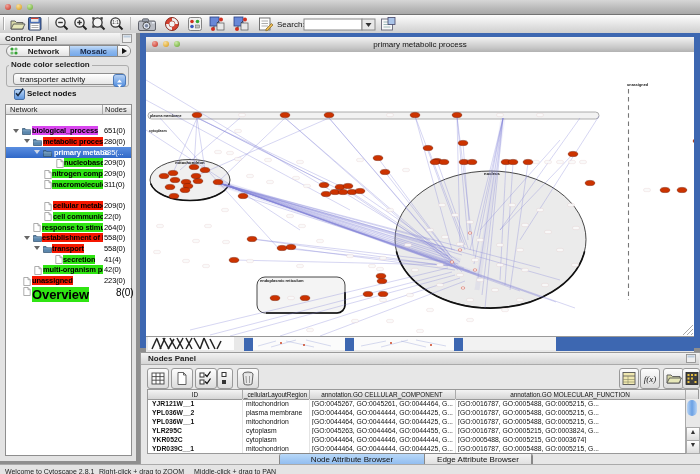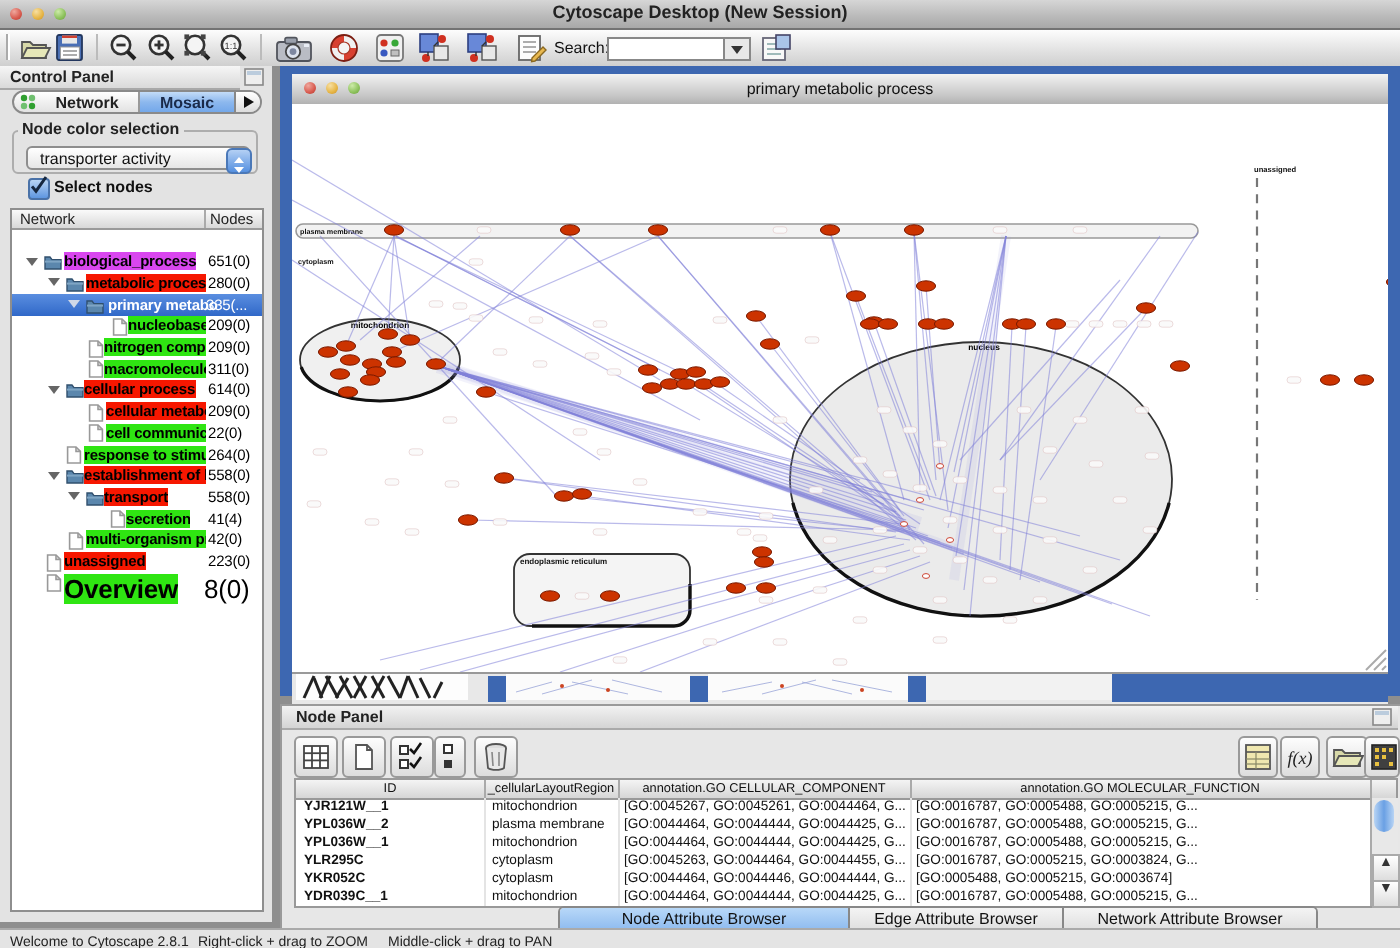--- a/index.html
+++ b/index.html
@@ -5,21 +5,20 @@
   font-family:"Liberation Sans",sans-serif;background:#8e8e8e}
 .abs{position:absolute}
 .tl{position:absolute;border-radius:50%;width:6px;height:6px;top:3.5px}
 </style></head><body>
 
 <div class="abs" style="left:0;top:0;width:700px;height:14px;
  background:linear-gradient(#d6d6d6,#b9b9b9 60%,#a8a8a8);border-bottom:1px solid #737373">
  <div class="tl" style="left:5px;background:radial-gradient(circle at 35% 30%,#f0a89e,#d85a4e 60%,#b03a2e)"></div>
  <div class="tl" style="left:16px;background:radial-gradient(circle at 35% 30%,#f7dfa2,#e6b545 60%,#c98f2a)"></div>
  <div class="tl" style="left:27px;background:radial-gradient(circle at 35% 30%,#cdeba8,#8cc15b 60%,#6a9e3c)"></div>
- <div class="abs" style="left:0;top:1px;width:700px;text-align:center;font-size:9px;font-weight:bold;color:#222">Cytoscape Desktop (New Session)</div>
 </div>
 
 <div class="abs" style="left:0;top:15px;width:700px;height:18px;
  background:linear-gradient(#fdfdfd,#e3e3e3 55%,#cfcfcf);border-bottom:1px solid #8d8d8d">
  <div class="abs" style="left:3px;top:2px;width:1px;height:13px;background:#aaa;border-right:1px solid #fff"></div>
  <div class="abs" style="left:48px;top:2px;width:1px;height:13px;background:#bbb"></div>
  <div class="abs" style="left:130px;top:2px;width:1px;height:13px;background:#bbb"></div>
 </div>
 
 <svg class="abs" style="left:0;top:15px" width="700" height="18" viewBox="0 0 700 18">
@@ -214,29 +213,20 @@
 <div class="abs" style="left:98px;top:0.5px;font-size:7.5px;color:#000;letter-spacing:-0.1px">209(0)</div>
 </div>
 <div class="abs" style="left:0;top:74.2px;width:125px;height:10.8px;">
 <svg class="abs" style="left:38px;top:1px" width="8" height="9" viewBox="0 0 8 9">
         <path d="M0.8 8.5 L0.8 0.5 L5 0.5 L7.2 2.7 L7.2 8.5 Z" fill="#fff" stroke="#999" stroke-width="0.8"></path>
         <path d="M5 0.5 L5 2.7 L7.2 2.7" fill="none" stroke="#999" stroke-width="0.8"></path>
       </svg>
 <div class="abs" style="left:46px;top:0.5px;font-size:7.5px;font-weight:bold;color:#000;letter-spacing:-0.1px;background:#2fe512;white-space:nowrap;max-width:51px;overflow:hidden">macromolecule</div>
 <div class="abs" style="left:98px;top:0.5px;font-size:7.5px;color:#000;letter-spacing:-0.1px">311(0)</div>
 </div>
-<div class="abs" style="left:0;top:84.9px;width:125px;height:10.8px;">
-<div class="abs" style="left:18px;top:3px;width:0;height:0;border-top:4px solid #666;border-left:3.2px solid transparent;border-right:3.2px solid transparent"></div>
-<svg class="abs" style="left:27px;top:1.5px" width="9" height="8" viewBox="0 0 9 8">
-        <path d="M0.5 7.5 L0.5 1.5 L3 1.5 L4 2.8 L8.5 2.8 L8.5 7.5 Z" fill="#5b87ad" stroke="#31506e" stroke-width="0.7"></path>
-        <path d="M0.5 3.8 L8.5 3.8" stroke="#7fa5c4" stroke-width="1"></path>
-      </svg>
-<div class="abs" style="left:36px;top:0.5px;font-size:7.5px;font-weight:bold;color:#000;letter-spacing:-0.1px;background:#f61700;white-space:nowrap;max-width:61px;overflow:hidden">cellular process</div>
-<div class="abs" style="left:98px;top:0.5px;font-size:7.5px;color:#000;letter-spacing:-0.1px">614(0)</div>
-</div>
 <div class="abs" style="left:0;top:95.6px;width:125px;height:10.8px;">
 <svg class="abs" style="left:38px;top:1px" width="8" height="9" viewBox="0 0 8 9">
         <path d="M0.8 8.5 L0.8 0.5 L5 0.5 L7.2 2.7 L7.2 8.5 Z" fill="#fff" stroke="#999" stroke-width="0.8"></path>
         <path d="M5 0.5 L5 2.7 L7.2 2.7" fill="none" stroke="#999" stroke-width="0.8"></path>
       </svg>
 <div class="abs" style="left:47px;top:0.5px;font-size:7.5px;font-weight:bold;color:#000;letter-spacing:-0.1px;background:#f61700;white-space:nowrap;max-width:50px;overflow:hidden">cellular metabol</div>
 <div class="abs" style="left:98px;top:0.5px;font-size:7.5px;color:#000;letter-spacing:-0.1px">209(0)</div>
 </div>
 <div class="abs" style="left:0;top:106.3px;width:125px;height:10.8px;">
 <svg class="abs" style="left:38px;top:1px" width="8" height="9" viewBox="0 0 8 9">
@@ -295,21 +285,21 @@
       </svg>
 <div class="abs" style="left:26px;top:0.5px;font-size:7.5px;font-weight:bold;color:#000;letter-spacing:-0.1px;background:#f61700;white-space:nowrap;max-width:71px;overflow:hidden">unassigned</div>
 <div class="abs" style="left:98px;top:0.5px;font-size:7.5px;color:#000;letter-spacing:-0.1px">223(0)</div>
 </div>
 <div class="abs" style="left:0;top:181.2px;width:125px;height:10.8px;">
 <svg class="abs" style="left:17px;top:1px" width="8" height="9" viewBox="0 0 8 9">
         <path d="M0.8 8.5 L0.8 0.5 L5 0.5 L7.2 2.7 L7.2 8.5 Z" fill="#fff" stroke="#999" stroke-width="0.8"></path>
         <path d="M5 0.5 L5 2.7 L7.2 2.7" fill="none" stroke="#999" stroke-width="0.8"></path>
       </svg>
 <div class="abs" style="left:26px;top:0.5px;font-size:13px;font-weight:bold;color:#000;letter-spacing:-0.1px;background:#2fe512;white-space:nowrap;max-width:71px;overflow:hidden">Overview</div>
-<div class="abs" style="left:96px;top:0.5px;font-size:13px;color:#000;letter-spacing:-0.1px">8(0)</div>
+<div class="abs" style="left:110px;top:0.5px;font-size:10px;color:#000;letter-spacing:-0.1px">8(0)</div>
 </div>
 </div>
 <div class="abs" style="left:140px;top:33px;width:560px;height:315px;background:#3d67b1">
  <div class="abs" style="left:6px;top:4px;width:548px;height:15px;background:linear-gradient(#f2f2f2,#c8c8c8 70%,#b2b2b2);border-bottom:1px solid #888">
   <div class="abs tl" style="left:6px;top:4px;background:radial-gradient(circle at 35% 30%,#f0a89e,#d85a4e 60%,#b03a2e)"></div>
   <div class="abs tl" style="left:17px;top:4px;background:radial-gradient(circle at 35% 30%,#f7dfa2,#e6b545 60%,#c98f2a)"></div>
   <div class="abs tl" style="left:28px;top:4px;background:radial-gradient(circle at 35% 30%,#cdeba8,#8cc15b 60%,#6a9e3c)"></div>
   <div class="abs" style="left:0;top:3px;width:548px;text-align:center;font-size:8px;color:#111">primary metabolic process</div>
  </div>
 </div>
@@ -602,21 +592,21 @@
   <circle cx="245" cy="6" r="1" fill="#cc4422"></circle>
       <circle cx="285" cy="8" r="1" fill="#cc4422"></circle>
   <rect x="308" y="1" width="9" height="13" fill="#3d67b1"></rect>
   <rect x="317" y="0" width="93" height="13" fill="#f2f2f2"></rect>
   <rect x="410" y="0" width="138" height="14" fill="#3d67b1"></rect>
  </svg>
 </div>
 
 <div class="abs" style="left:140px;top:352px;width:560px;height:113px;background:#e7e7e7;border:1px solid #9a9a9a;border-bottom:none">
  <div class="abs" style="left:0;top:0;width:558px;height:11px;background:linear-gradient(#f2f2f2,#d4d4d4);border-bottom:1px solid #aaa">
-  <div class="abs" style="left:7px;top:1px;font-size:8px;font-weight:bold;color:#222">Node Panel</div>
+  <div class="abs" style="left:7px;top:1px;font-size:8px;font-weight:bold;color:#222">Nodes Panel</div>
   <svg class="abs" style="left:545px;top:1px" width="10" height="9" viewBox="0 0 10 9">
      <rect x="0.5" y="0.5" width="9" height="8" fill="#eee" stroke="#888" stroke-width="0.8"></rect>
      <rect x="1.5" y="1.5" width="7" height="2" fill="#bcd"></rect>
   </svg>
  </div>
 
 <div class="abs" style="left:6px;top:15px;width:20px;height:19px;border:1px solid #999;border-radius:3px;background:linear-gradient(#fdfdfd,#dcdcdc)"><svg width="20" height="19" viewBox="0 0 20 19">
         <rect x="4" y="4" width="12" height="11" fill="#fff" stroke="#444" stroke-width="0.9"></rect>
         <line x1="4" y1="7.6" x2="16" y2="7.6" stroke="#444" stroke-width="0.9"></line>
         <line x1="4" y1="11.2" x2="16" y2="11.2" stroke="#444" stroke-width="0.9"></line>
@@ -722,21 +712,20 @@
     </div>
 <div class="abs" style="left:537px;top:9px;width:13px;height:54px;background:#e8e8e8;border-left:1px solid #aaa">
   <div class="abs" style="left:1px;top:1px;width:10px;height:16px;border-radius:5px;background:linear-gradient(90deg,#b8d4f4,#6aa0e4 50%,#b8d4f4)"></div>
   <div class="abs" style="left:0;top:28px;width:12px;height:12px;background:linear-gradient(#fff,#ddd);border:0.5px solid #aaa;font-size:7px;text-align:center;color:#333">▲</div>
   <div class="abs" style="left:0;top:41px;width:12px;height:12px;background:linear-gradient(#fff,#ddd);border:0.5px solid #aaa;font-size:7px;text-align:center;color:#333">▼</div>
 </div>
 </div>
 <div class="abs" style="left:138px;top:100px;height:12px;display:flex;border:1px solid #888;border-radius:3px;overflow:hidden;font-size:8px;color:#111;text-align:center;line-height:11px">
   <div style="background:linear-gradient(#b8d8f8,#8ab8ee);width:144px;border-right:1px solid #888">Node Attribute Browser</div>
   <div style="background:linear-gradient(#f4f4f4,#ddd);width:106px;border-right:1px solid #888">Edge Attribute Browser</div>
-  <div style="background:linear-gradient(#f4f4f4,#ddd);width:126px">Network Attribute Browser</div>
 </div>
 
 </div>
 <div class="abs" style="left:0;top:464px;width:700px;height:10px;background:#e4e4e4;border-top:1px solid #aaa">
  <div class="abs" style="left:5px;top:2.5px;font-size:7px;color:#222">Welcome to Cytoscape 2.8.1</div>
  <div class="abs" style="left:99px;top:2.5px;font-size:7px;color:#222">Right-click + drag to ZOOM</div>
  <div class="abs" style="left:194px;top:2.5px;font-size:7px;color:#222">Middle-click + drag to PAN</div>
 </div>
 
 </body></html>

